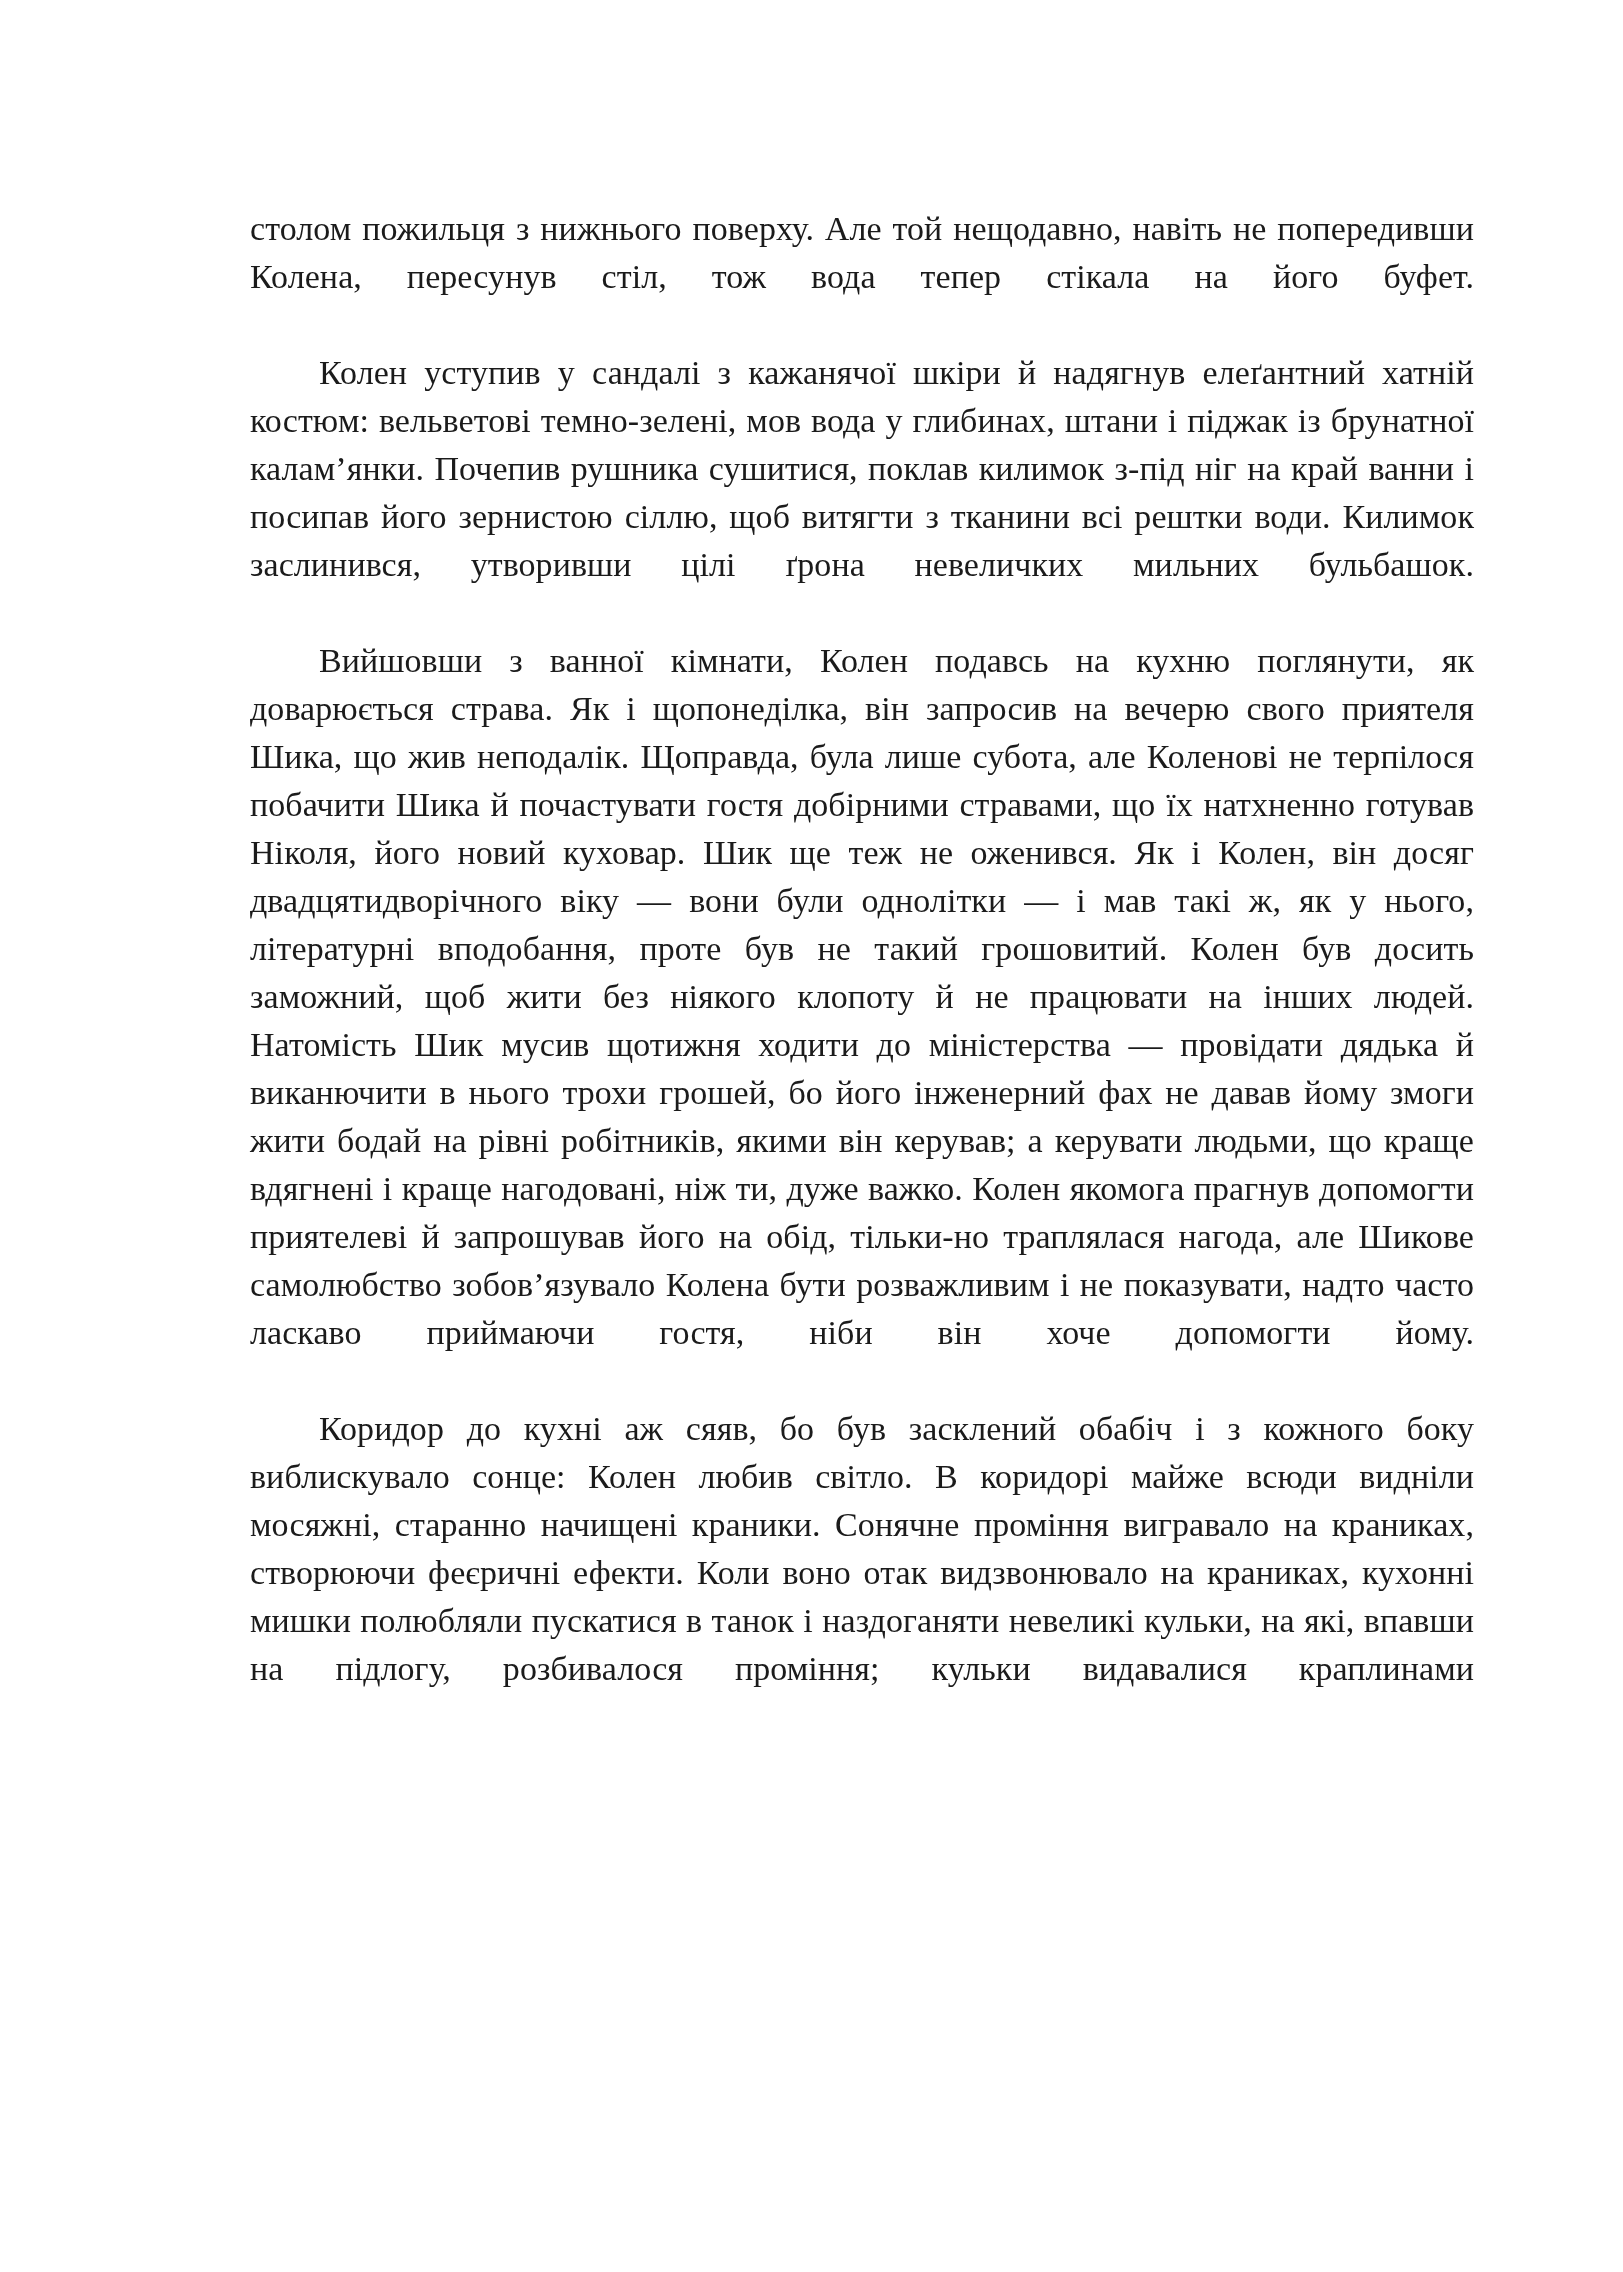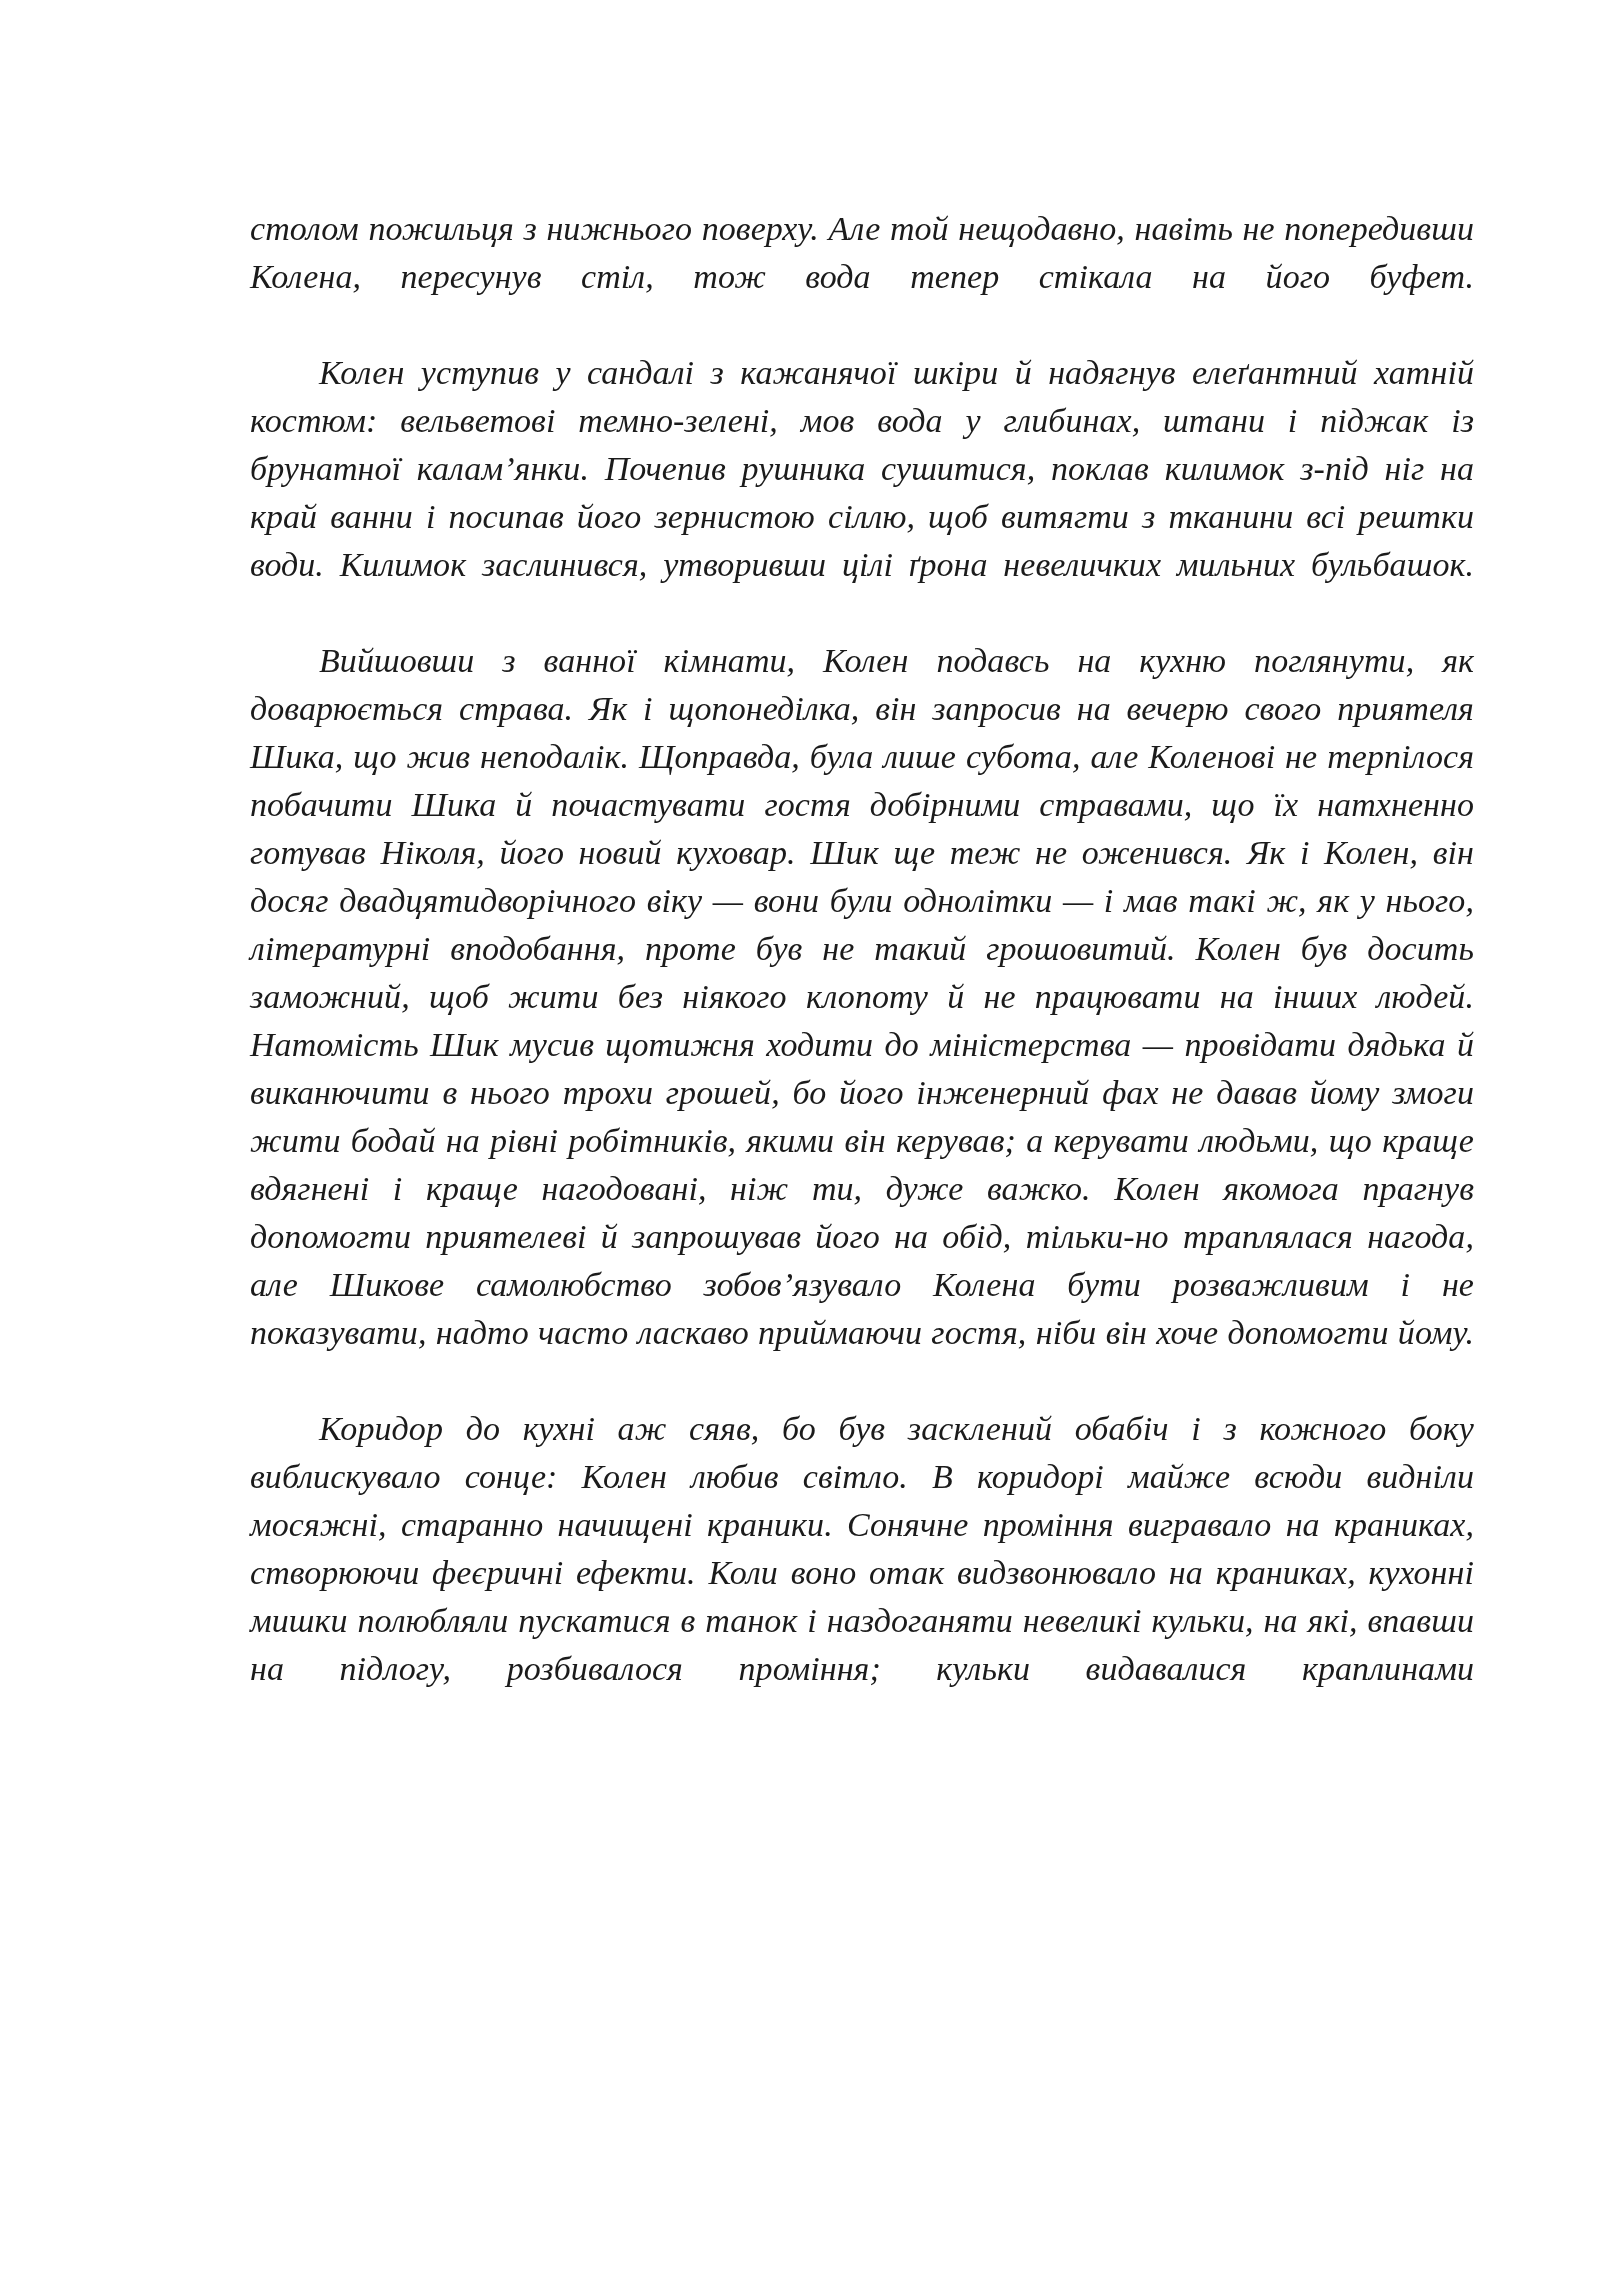--- a/index.html
+++ b/index.html
@@ -9,21 +9,20 @@
     background: #ffffff;
   }
 
   .page {
     position: relative;
     width: 1623px;
     height: 1972px;
     background: #ffffff;
     box-sizing: border-box;
     overflow: hidden;
-    font-style: italic;
   }
 
   .text-block {
     position: absolute;
     left: 250px;
     top: 205px;
     width: 1224px;
   }
 
   .para {

